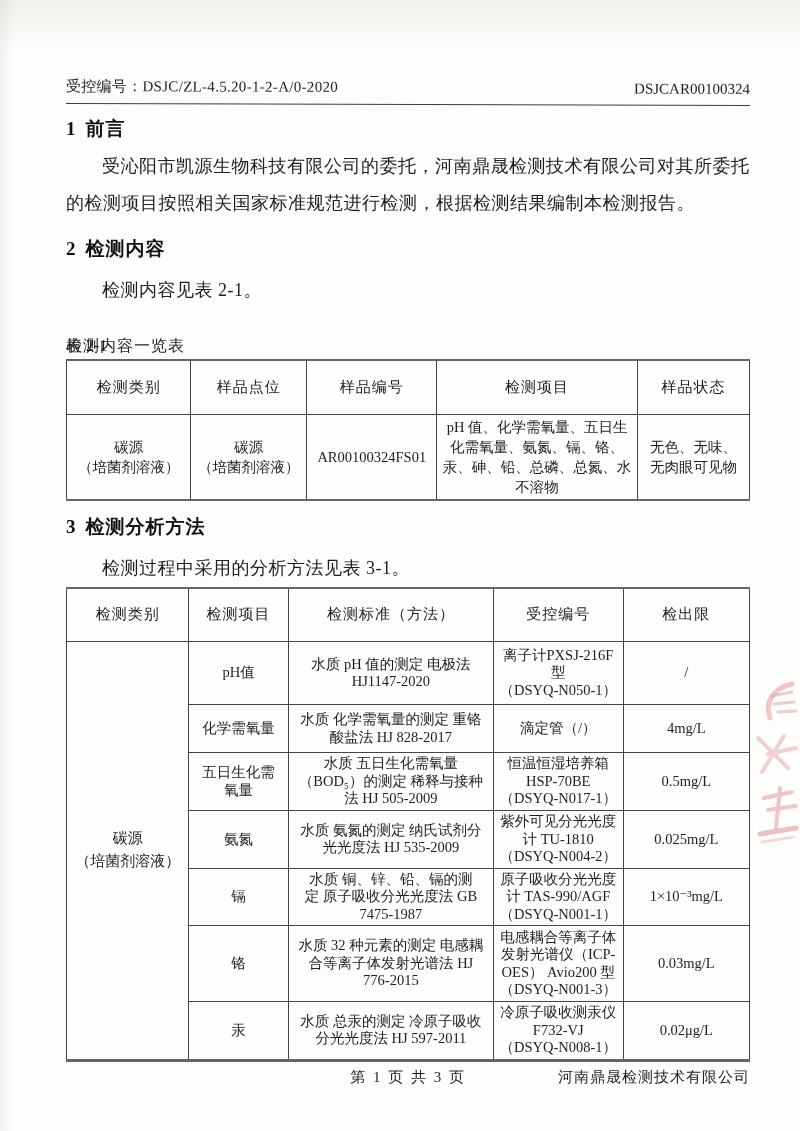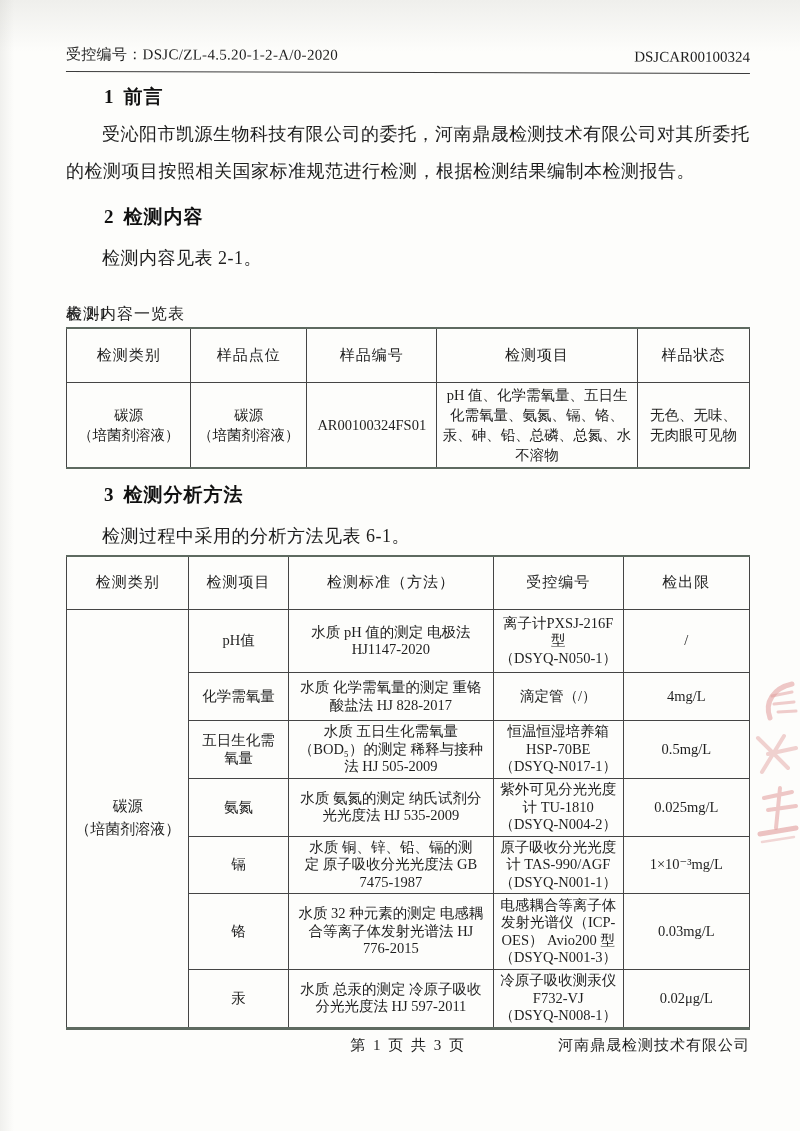--- a/index.html
+++ b/index.html
@@ -21,25 +21,25 @@
     background:linear-gradient(90deg, rgba(180,180,175,0.18), rgba(255,255,255,0)); pointer-events:none;
   }
   .page { position:absolute; left:66px; top:46px; width:684px; }
 
   .doc-header {
     display:flex; justify-content:space-between; align-items:flex-end;
     font-size:15px; padding-bottom:7px;
     border-bottom:1.5px solid #3c3c3c;
     transform:rotate(0.15deg);
   }
-  .doc-header .ctrl { letter-spacing:0.3px; }
+  .doc-header .ctrl { letter-spacing:0.3px;margin-top:32px; }
 
   h2.sec {
     font-size:19px; font-weight:bold; color:#111;
-    margin-top:11px; letter-spacing:1px;margin-left:38px;
+    margin-top:11px; letter-spacing:1px;
   }
   h2.sec .num { margin-right:10px; letter-spacing:0; }
   p.body-p {
     font-size:18px; line-height:37px; text-indent:2em;
     margin-top:6px; letter-spacing:0.5px;
   }
   p.lead { margin-top:10px; }
 
   .tbl-caption {
     position:relative; margin-top:24px; height:26px; font-size:16px;
@@ -125,21 +125,21 @@
 （培菌剂溶液）</td>
       <td>AR00100324FS01</td>
       <td>pH 值、化学需氧量、五日生化需氧量、氨氮、镉、铬、汞、砷、铅、总磷、总氮、水不溶物</td>
       <td>无色、无味、
 无肉眼可见物</td>
     </tr>
   </tbody>
     </table>
 
   <h2 class="sec" style="margin-top:13px;"><span class="num">3</span><span>检测分析方法</span></h2>
-  <p class="body-p lead">检测过程中采用的分析方法见表 6-1。</p>
+  <p class="body-p lead">检测过程中采用的分析方法见表 3-1。</p>
 
 
   <table class="data" id="table31">
     <colgroup>
       <col style="width:17.9%">
         <col style="width:14.6%">
         <col style="width:30%">
         <col style="width:19%">
         <col style="width:18.5%">
     </colgroup>

